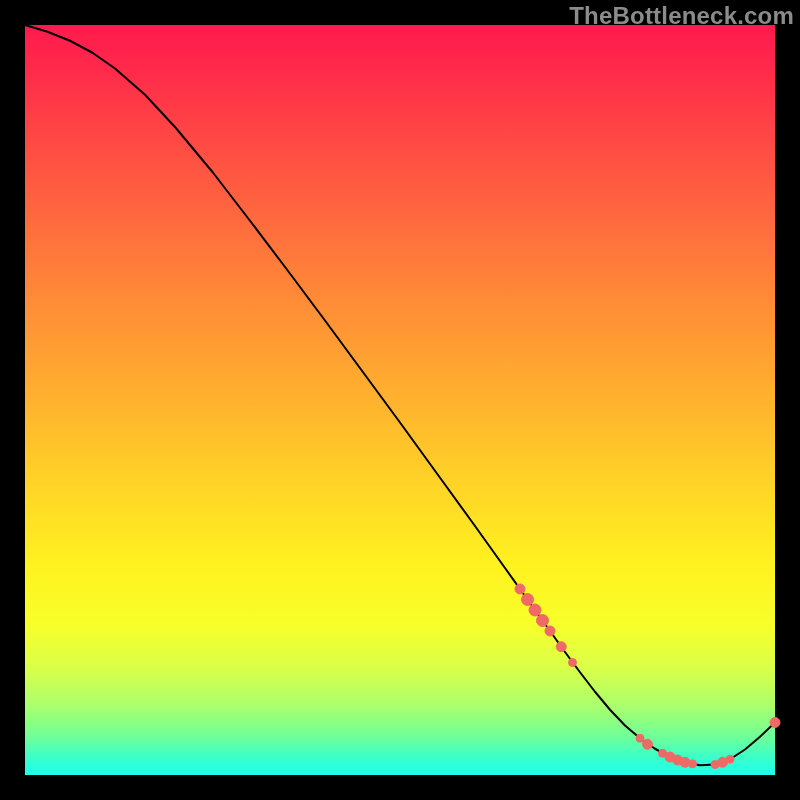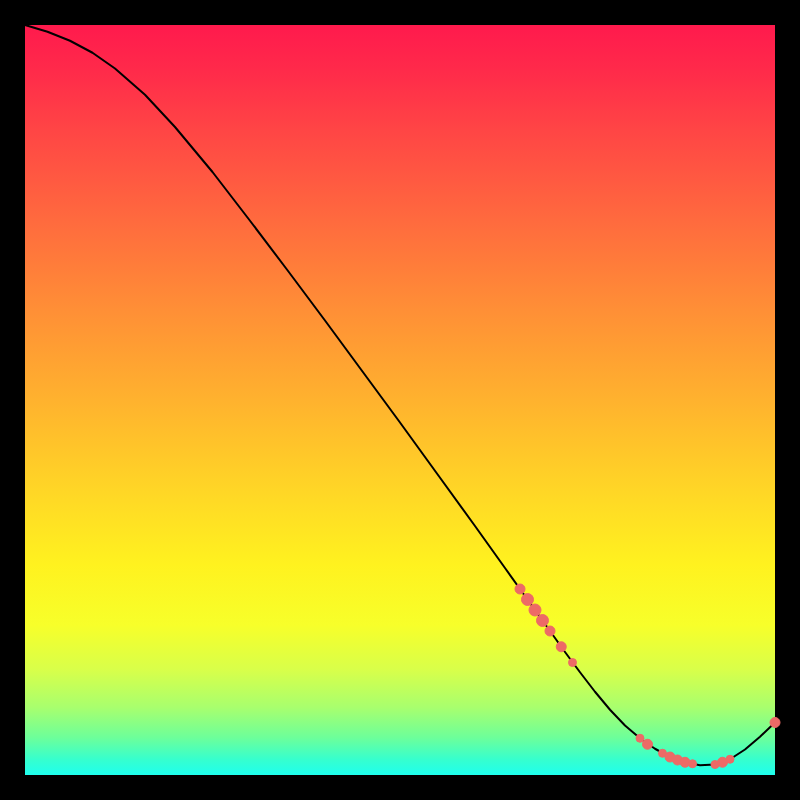--- a/index.html
+++ b/index.html
@@ -60,20 +60,21 @@
   }
   .marker {
     fill: #ed6a66;
     stroke: #ed6a66;
   }
 </style>
 </head>
 <body>
 <div class="stage">
   <div class="plot-area"></div>
+  <div class="watermark">TheBottleneck.com</div>
   <svg class="overlay" viewBox="0 0 750 750">
     <path id="curve" class="curve" d="M0.00 0.00 L22.50 6.75 L45.00 15.75 L67.50 27.75 L90.00 43.50 L120.00 69.75 L150.00 102.00 L187.50 147.00 L225.00 195.75 L262.50 245.25 L300.00 295.50 L337.50 346.50 L375.00 397.50 L412.50 449.25 L450.00 501.00 L480.00 543.00 L510.00 585.00 L525.00 606.00 L540.00 627.00 L555.00 647.25 L570.00 666.75 L585.00 684.75 L600.00 700.50 L615.00 713.25 L630.00 723.75 L645.00 732.00 L660.00 737.25 L675.00 740.25 L690.00 739.50 L705.00 734.25 L720.00 724.50 L735.00 711.75 L750.00 697.50"></path>
     <g id="markers">
         <circle cx="495.00" cy="564.00" r="5" class="marker"></circle>
         <circle cx="502.50" cy="574.50" r="6" class="marker"></circle>
         <circle cx="510.00" cy="585.00" r="6" class="marker"></circle>
         <circle cx="517.50" cy="595.50" r="6" class="marker"></circle>
         <circle cx="525.00" cy="606.00" r="5" class="marker"></circle>
         <circle cx="536.25" cy="621.75" r="5" class="marker"></circle>
         <circle cx="547.50" cy="637.50" r="4" class="marker"></circle>

